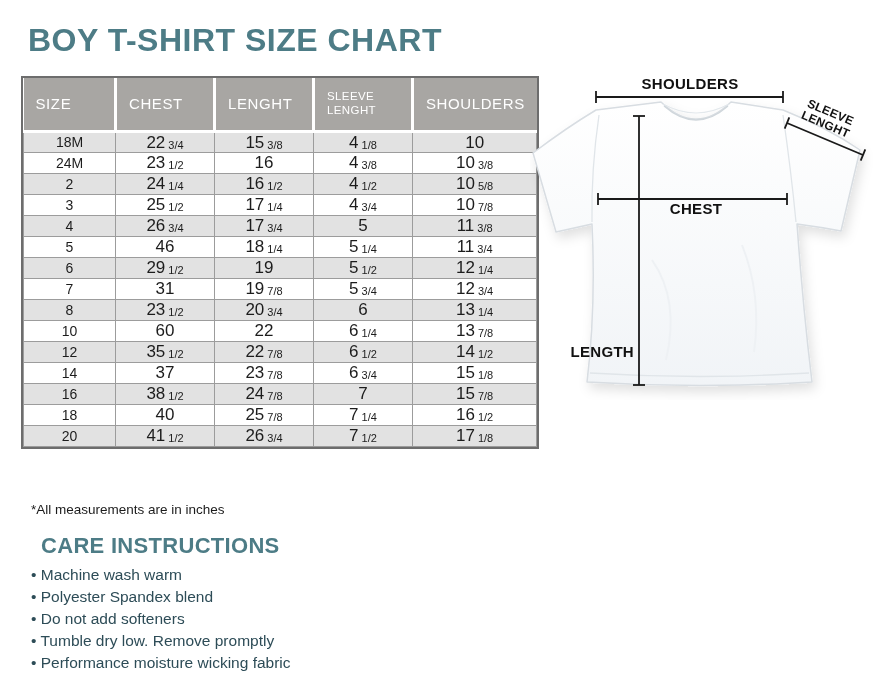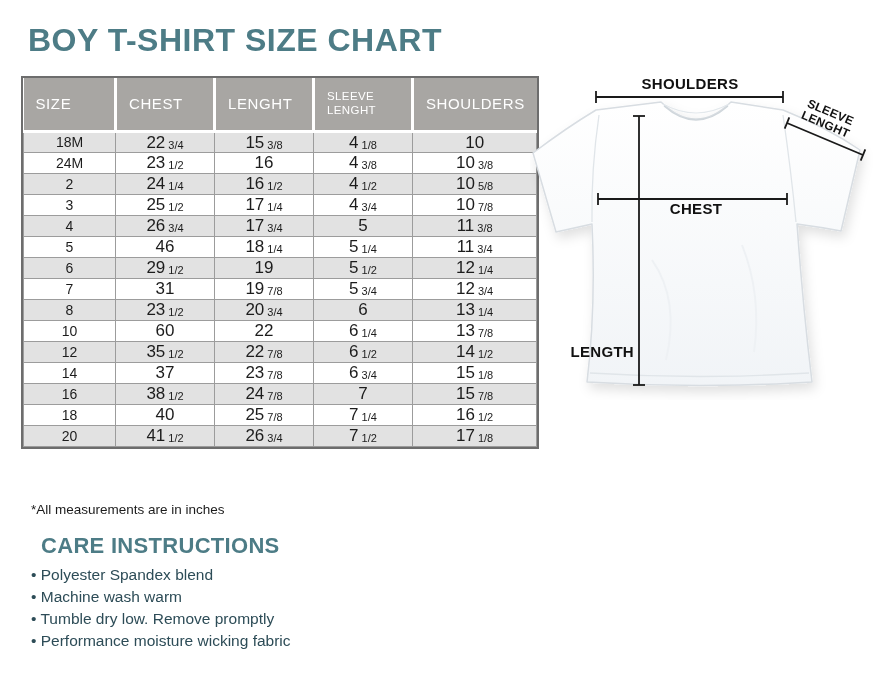--- a/index.html
+++ b/index.html
@@ -205,22 +205,23 @@
           <td><span>7</span><span class="frac">1/2</span></td>
           <td><span>17</span><span class="frac">1/8</span></td>
         </tr>
       </tbody>
   </table>
 </div>
 
 <div class="note">*All measurements are in inches</div>
 <div class="care-heading">CARE INSTRUCTIONS</div>
 <ul class="care-list">
+    <li>Machine wash warm</li>
     <li>Polyester Spandex blend</li>
-    <li>Machine wash warm</li>
+    <li>Do not add softeners</li>
     <li>Tumble dry low. Remove promptly</li>
     <li>Performance moisture wicking fabric</li>
   </ul>
 
 <div class="diagram">
   <svg width="344" height="340" viewBox="0 0 344 340">
     <defs>
       <linearGradient id="tee" x1="0" y1="0" x2="0" y2="1">
         <stop offset="0" stop-color="#ffffff"></stop>
         <stop offset="1" stop-color="#f1f4f7"></stop>

